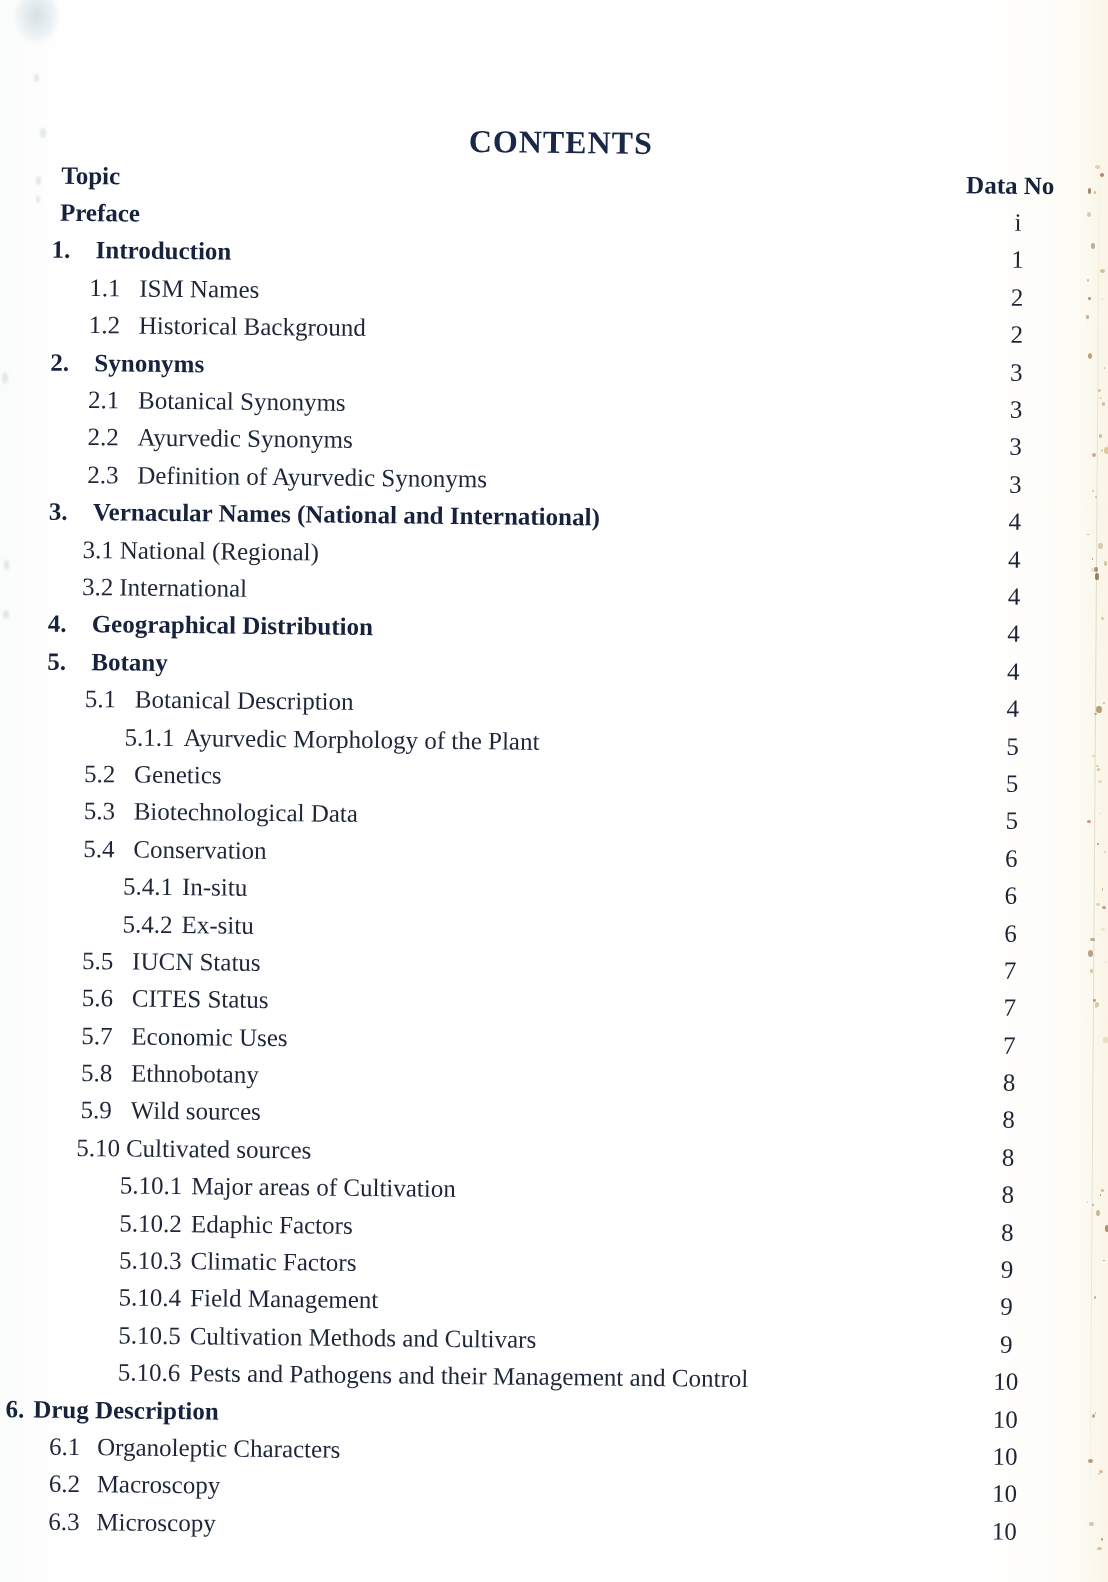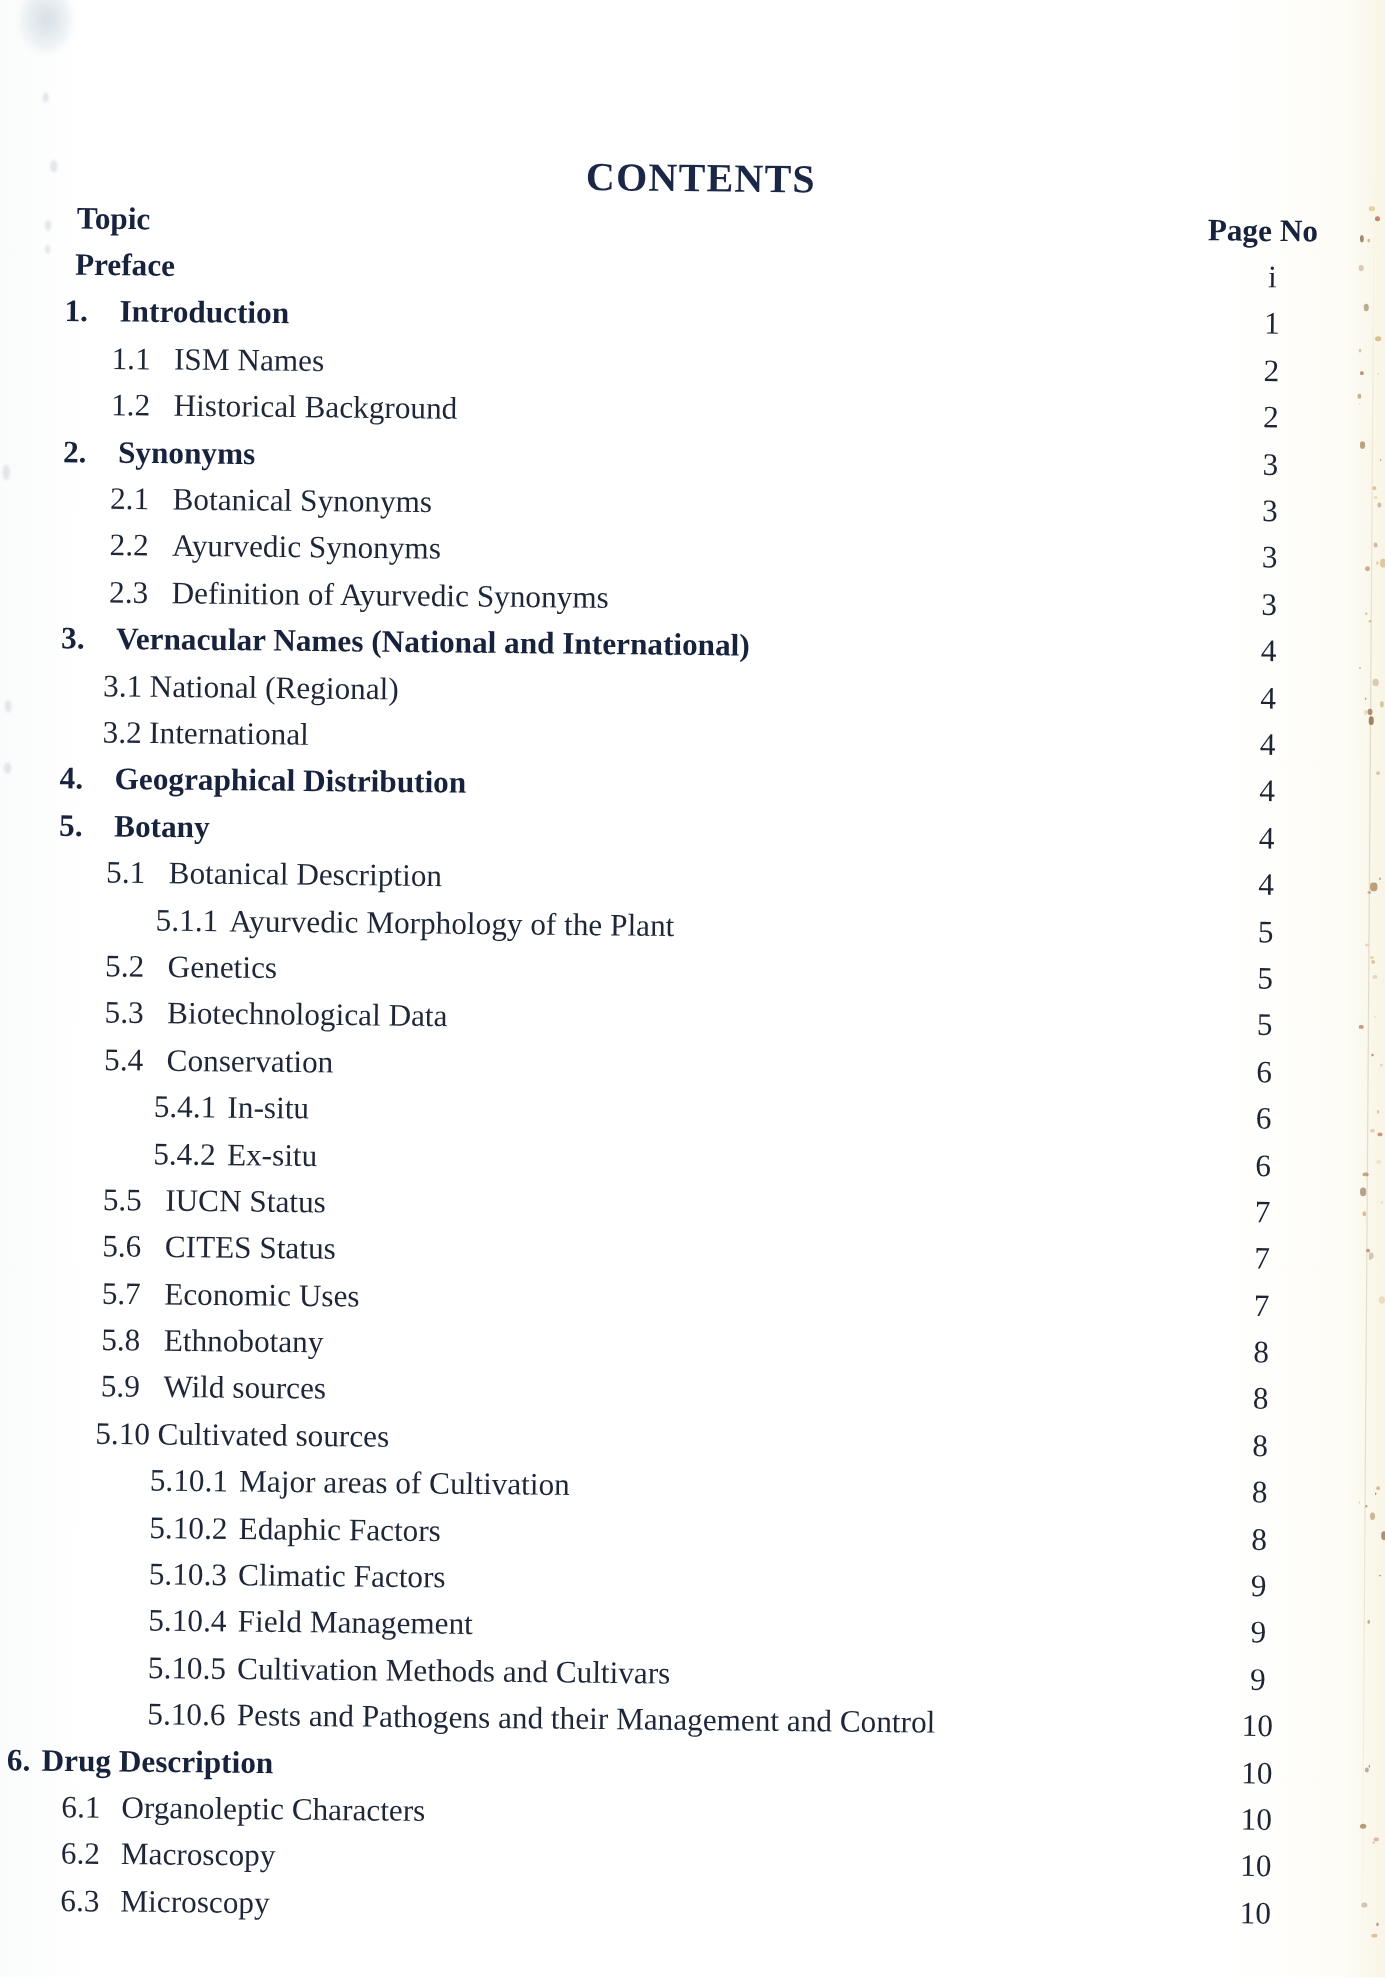--- a/index.html
+++ b/index.html
@@ -173,21 +173,21 @@
       <div class="smudge-dot" style="left: 3px; top: 610px; width: 6px; height: 9px; background: rgba(188, 198, 206, 0.38);"></div>
       <div class="smudge-dot" style="left: 36px; top: 196px; width: 4px; height: 7px; background: rgba(188, 198, 206, 0.38);"></div>
     </div>
 
   <div class="content">
     <div class="doc-title">CONTENTS</div>
 
     <div class="toc">
       <div class="toc-row toc-header">
         <span class="topic-label">Topic</span>
-        <span class="pageno-label">Page No</span>
+        <span class="pageno-label">Data No</span>
       </div>
       <div id="toc-list">
           <div class="toc-row style-preface">
       <span class="num"></span>
       <span class="label">Preface</span>
       <span class="page">i</span>
     </div>
           <div class="toc-row style-chapter">
       <span class="num">1.</span>
       <span class="label">Introduction</span>

